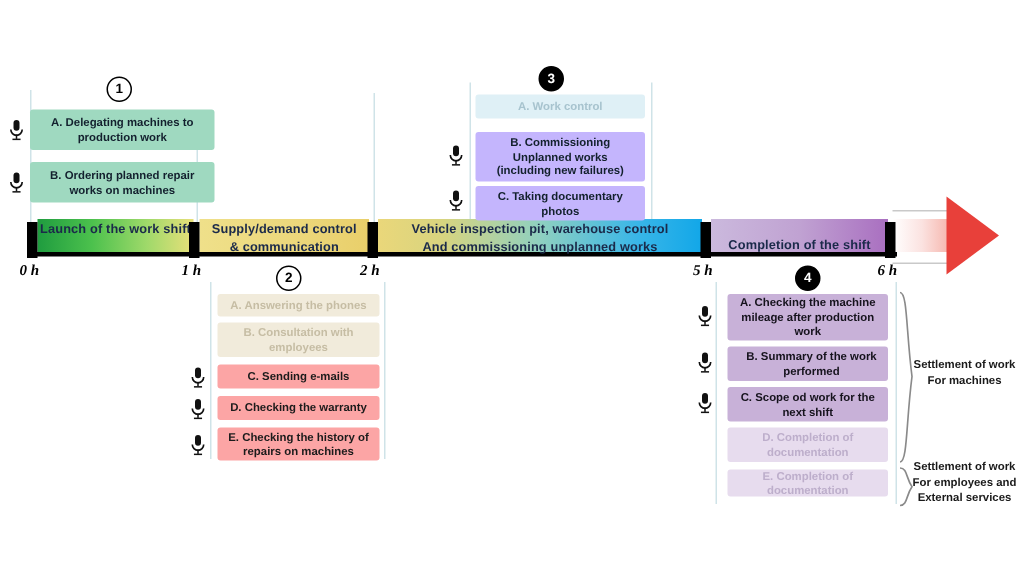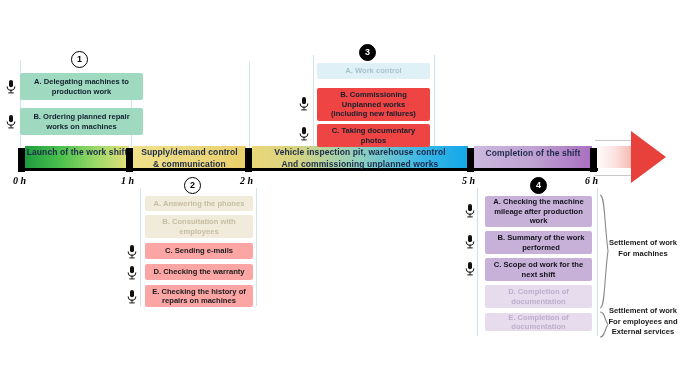--- a/index.html
+++ b/index.html
@@ -43,21 +43,21 @@
   .circ-open{border:1.6px solid #000;color:#000;background:#fff;}
   .circ-fill{background:#000;color:#fff;border:1.6px solid #000;}
 
   
   .taskbox{position:absolute;border-radius:2px;box-sizing:border-box;
     display:flex;align-items:center;justify-content:center;text-align:center;
     font-size:7.6px;font-weight:bold;line-height:9.4px;padding:1px 4px;}
   .g1-solid{background:#9fd9c0;color:#13202e;}
   .g2-solid{background:#fca5a5;color:#1b1b1b;}
   .g2-faded{background:#f1ebdb;color:#c6bda4;}
-  .g3-solid{background:#ef4444;color:#12202c;}
+  .g3-solid{background:#c4b5fd;color:#12202c;}
   .g3-faded{background:#dff0f6;color:#a7c3ce;}
   .g4-solid{background:#c8b1d8;color:#15121c;}
   .g4-faded{background:#e7dcee;color:#bdaecb;}
 
   
   .mic{position:absolute;width:12px;height:15px;}
   .mic svg{display:block;width:12px;height:15px;}
 
   
   .bracket{position:absolute;color:#777;font-size:0;}
@@ -91,21 +91,21 @@
       <span>Supply/demand control</span>
       <span>&amp; communication</span>
     </div>
 
     <div class="seg seg-blue" style="left:252px;width:216px;">
       <span>Vehicle inspection pit, warehouse control</span>
       <span>And commissioning unplanned works</span>
     </div>
 
     <div class="seg seg-purple" style="left:474px;width:118px;">
-      <span style="padding-top:2px;">Completion of the shift</span>
+      <span style="padding-top:12px;">Completion of the shift</span>
     </div>
 
     <div class="arrow-tail"></div>
     <div class="arrow-out"></div>
     <div class="arrow-head"></div>
 
     <div class="tick" style="left:18px;"></div>
     <div class="tick" style="left:126px;"></div>
     <div class="tick" style="left:245px;"></div>
     <div class="tick" style="left:467px;"></div>

